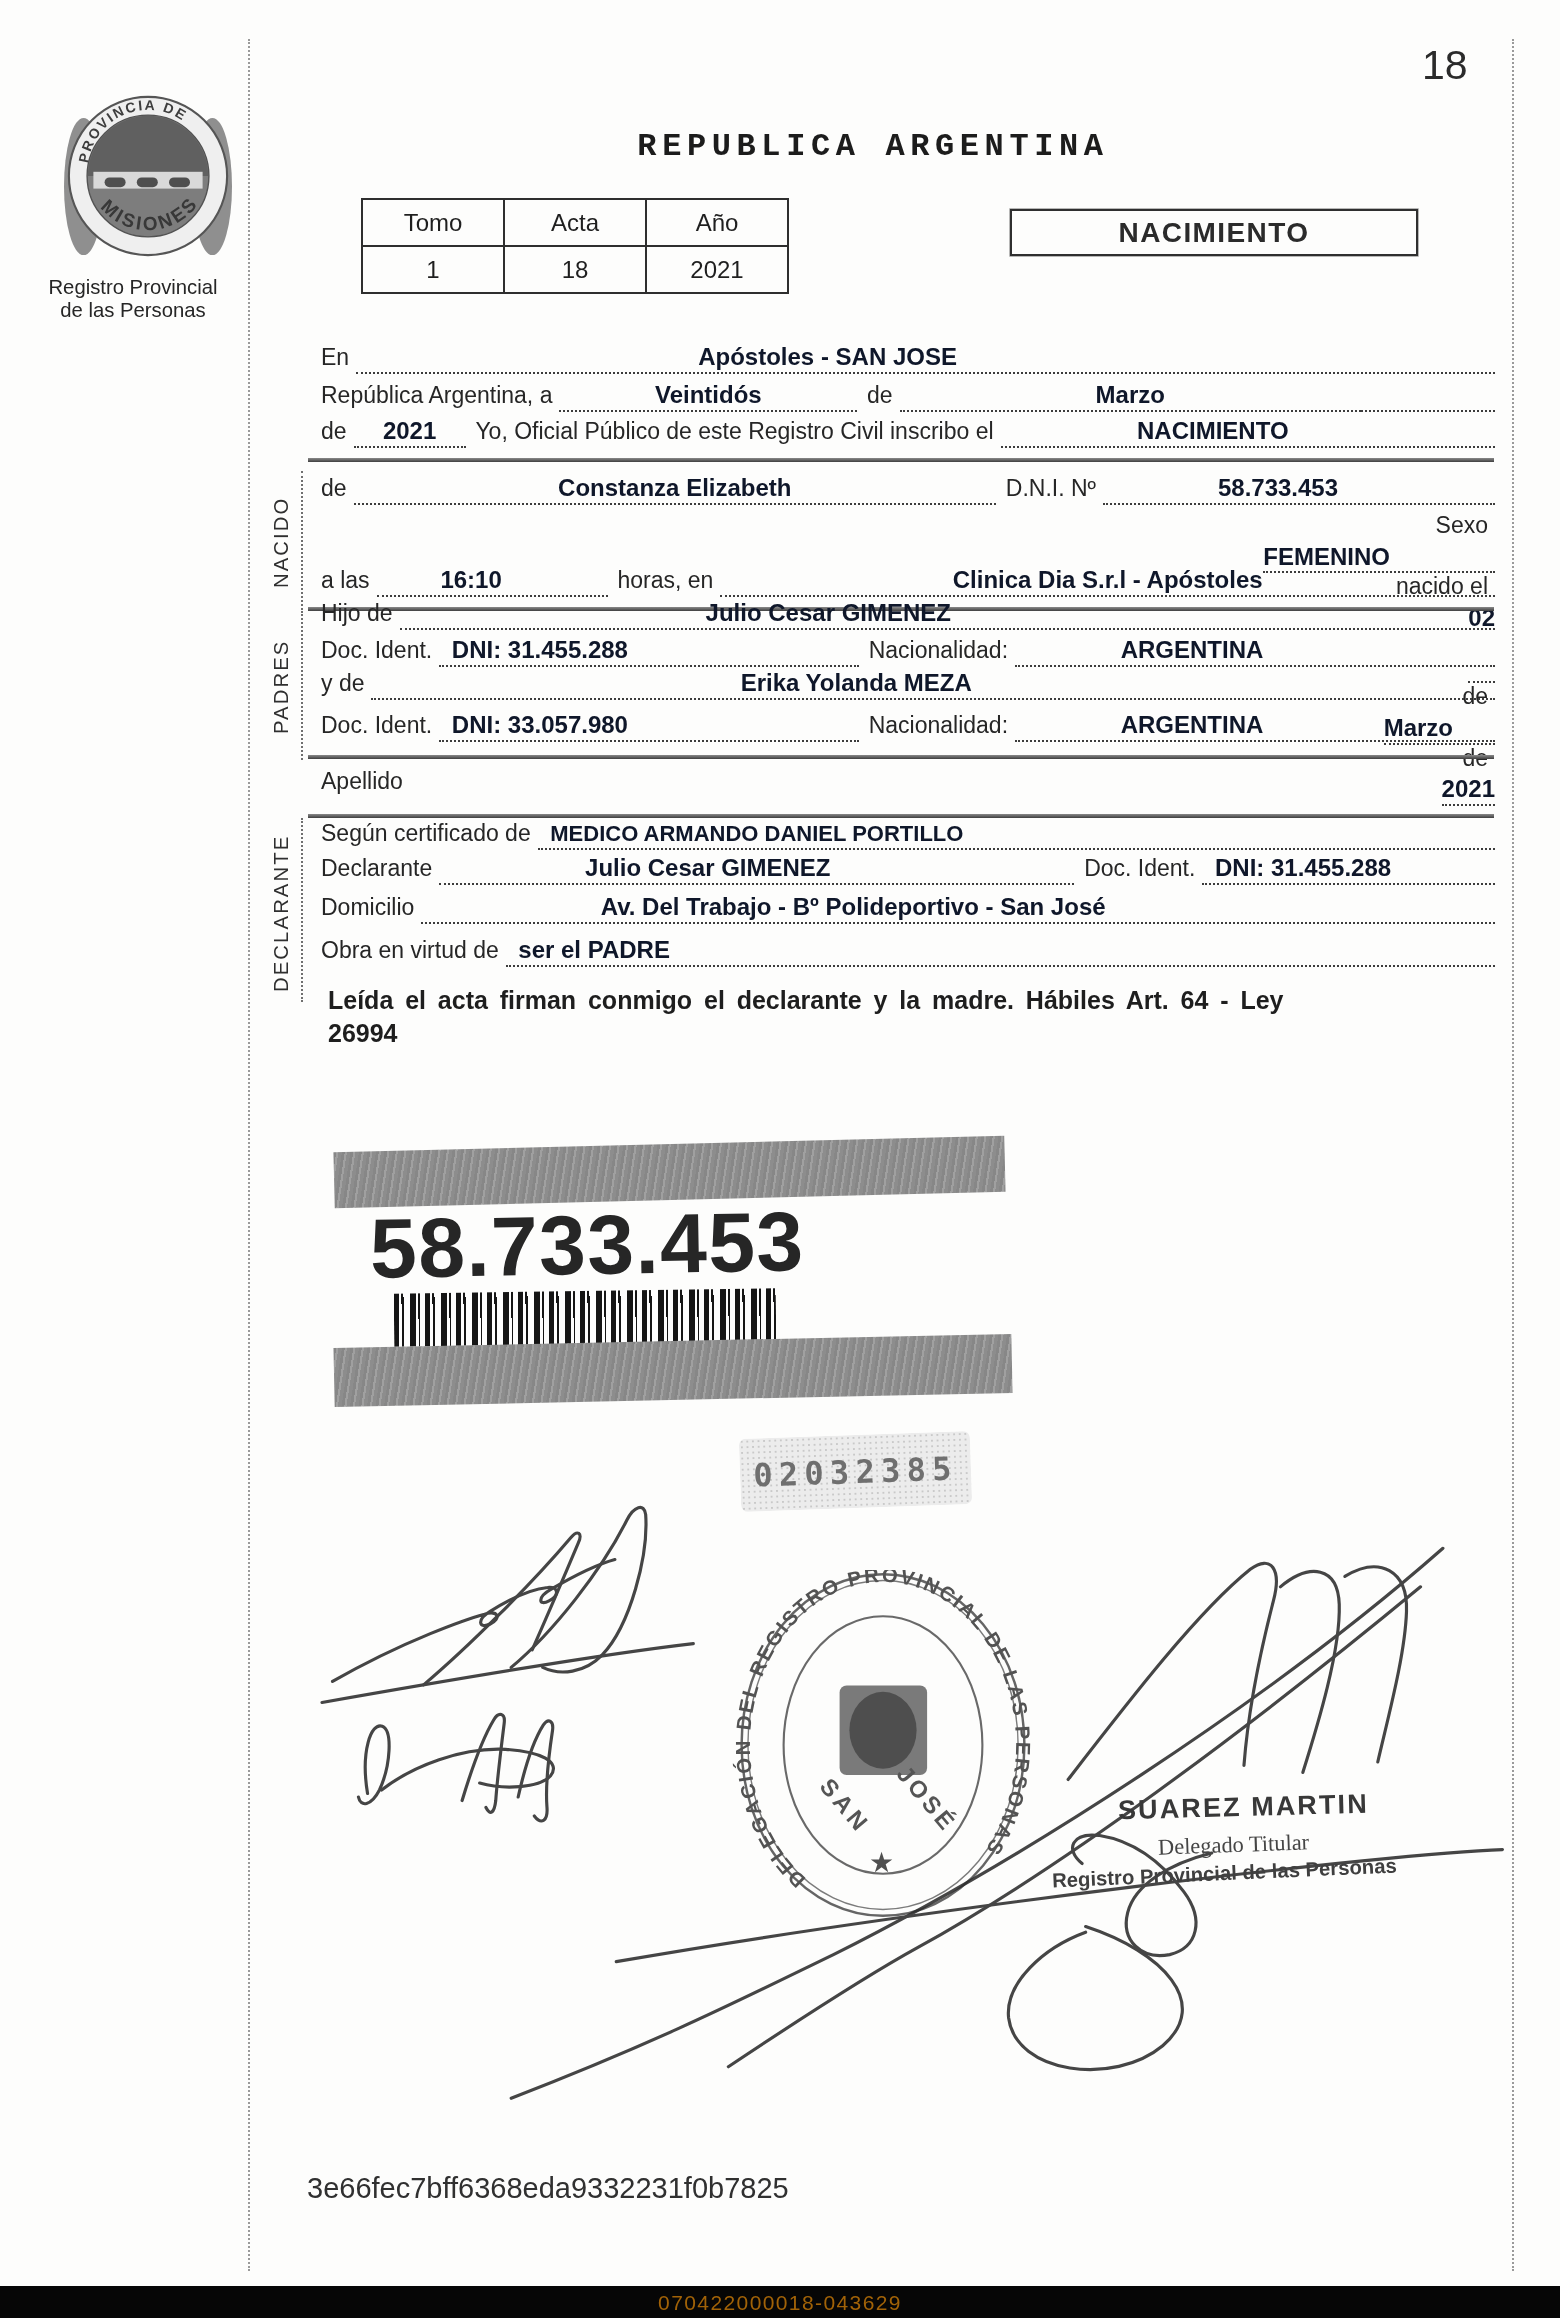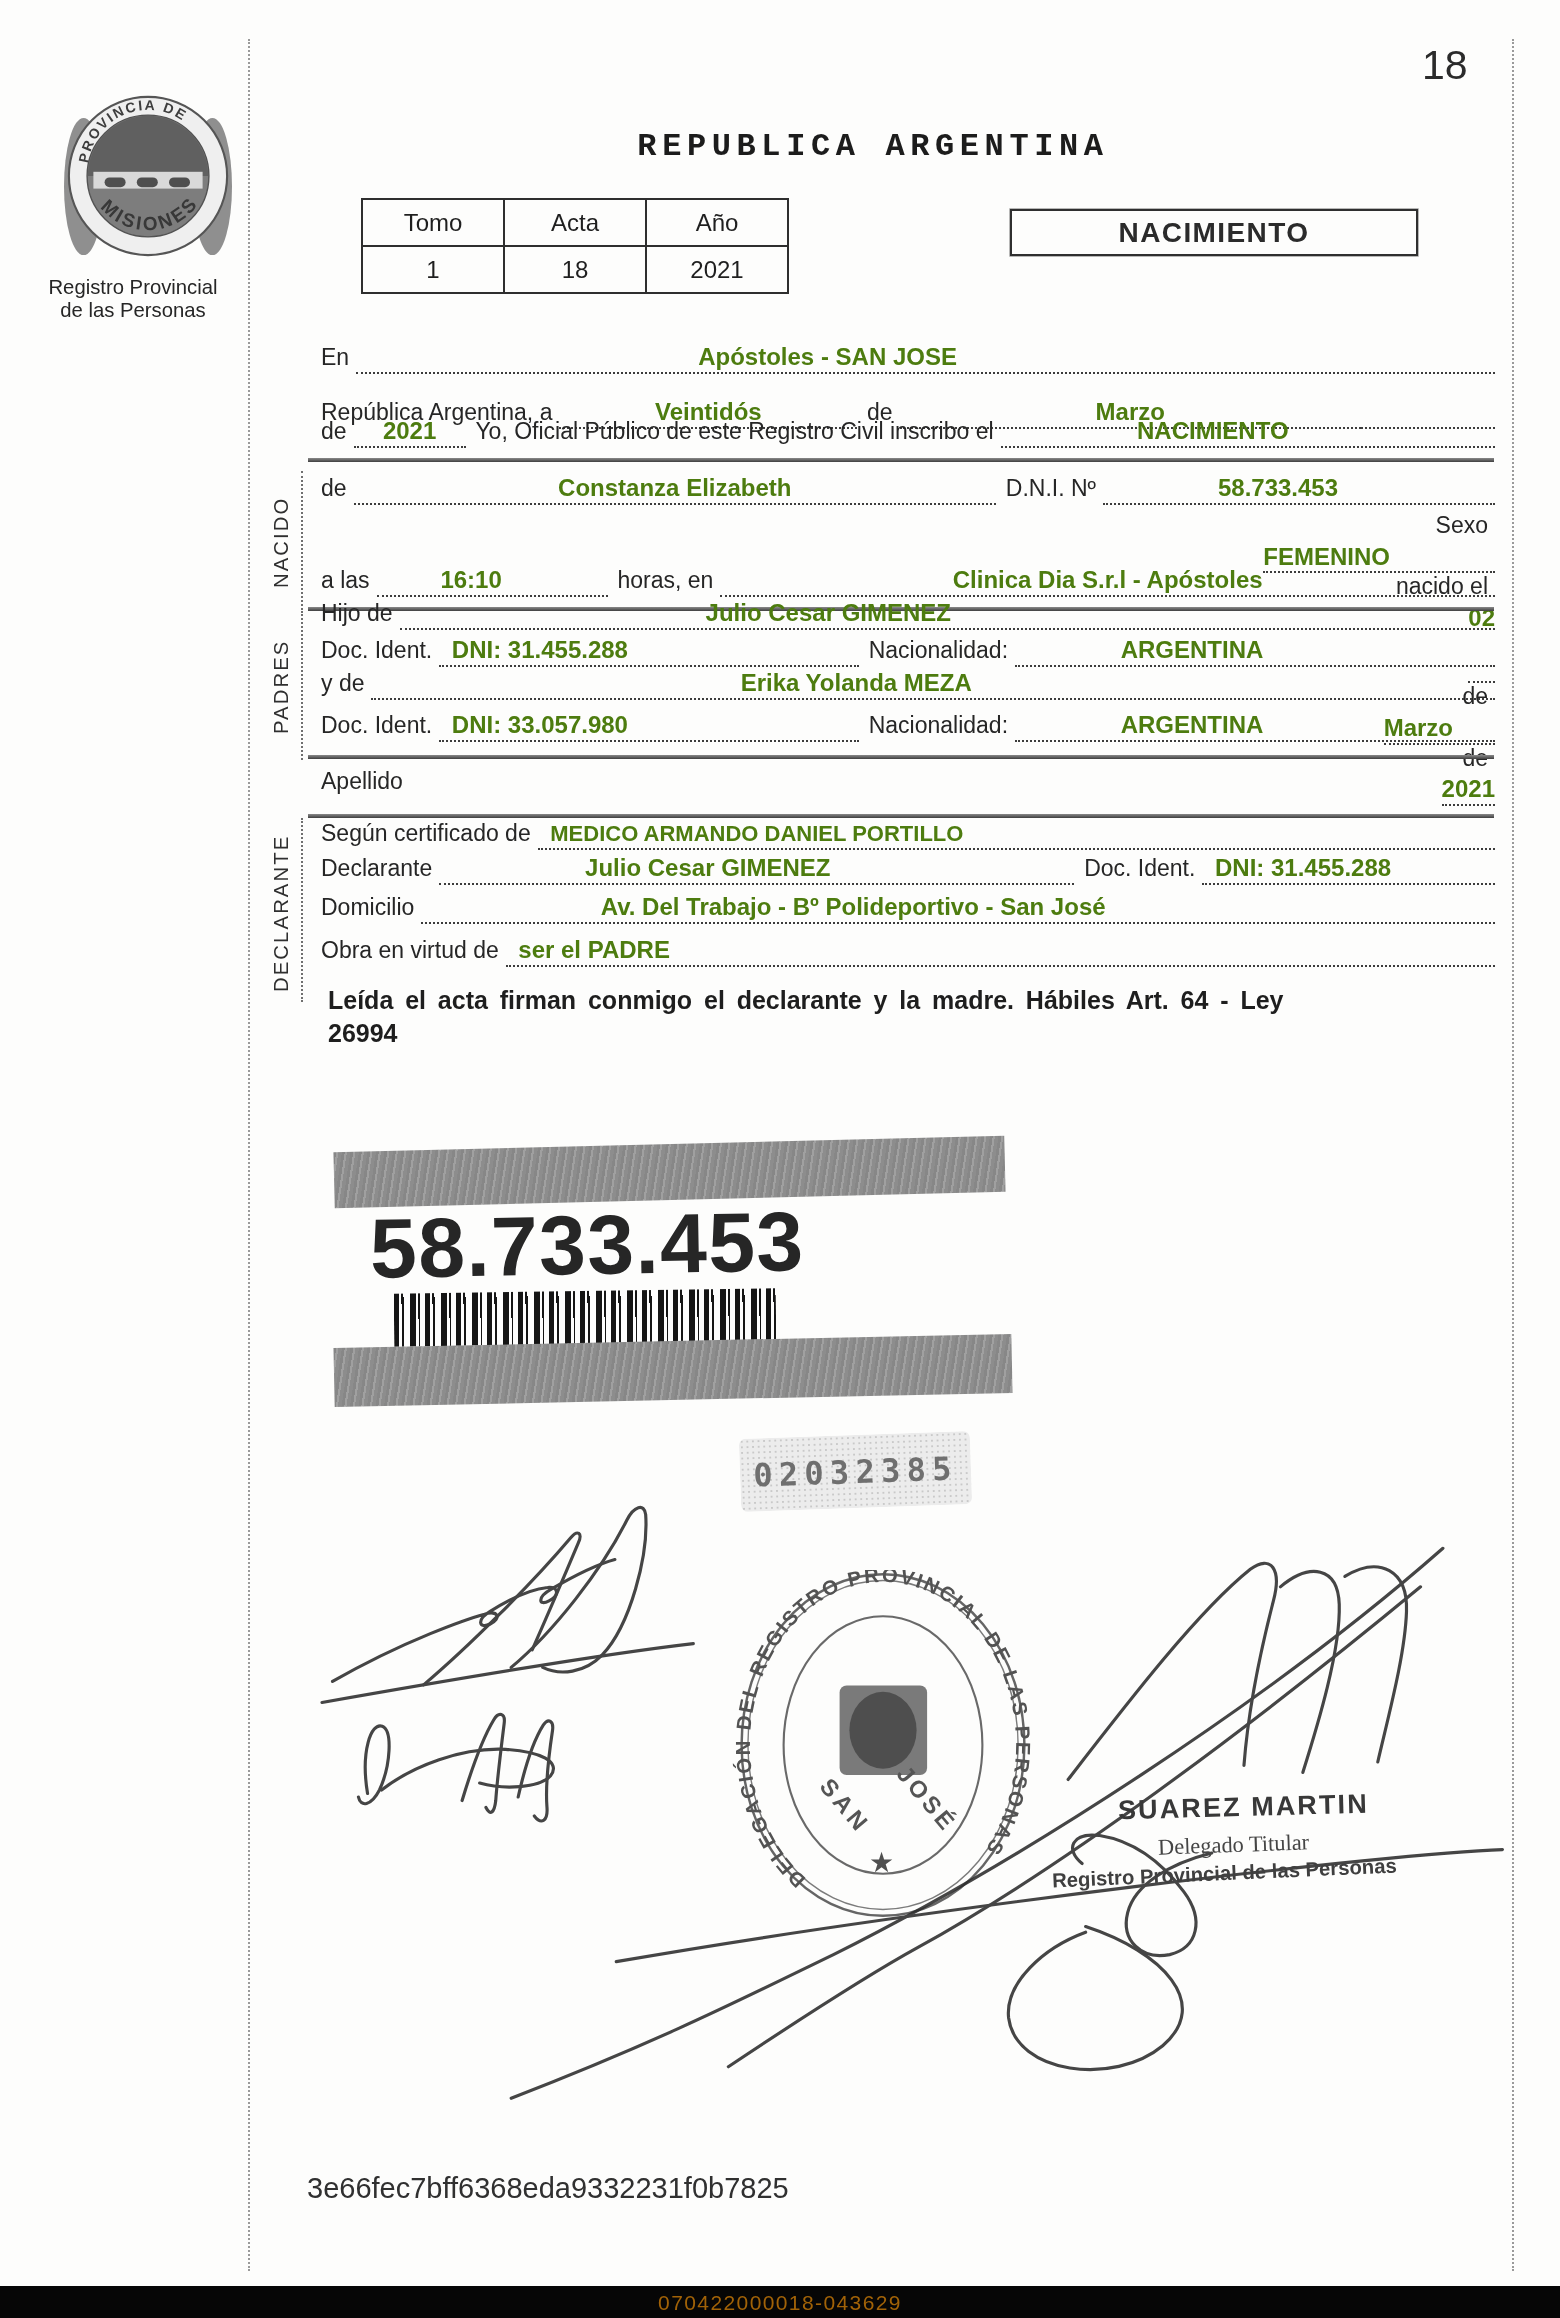--- a/index.html
+++ b/index.html
@@ -6,21 +6,21 @@
   .page{position:relative;width:1560px;height:2319px;background:#fdfdfc;
         font-family:"Liberation Sans",sans-serif;color:#222;overflow:hidden;}
   .abs{position:absolute;}
 
   
   .fline{position:absolute;left:321px;width:1174px;height:36px;display:flex;
          align-items:flex-end;font-size:23px;color:#262626;}
   .lbl{white-space:nowrap;padding:0 7px 3.5px 0;}
   .mid{white-space:nowrap;padding:0 7px 3.5px 9.8px;}
   .cell{flex:1 1 0;border-bottom:2.8px dotted #3c3c3c;text-align:center;font-weight:bold;
-        white-space:nowrap;font-size:24px;padding-bottom:0.7px;min-width:0;color:#4d7c0f;}
+        white-space:nowrap;font-size:24px;padding-bottom:0.7px;min-width:0;color:#0f172a;}
   .plainleft{text-align:left;padding-left:12.6px;}
   .sm{font-size:22px;}
   .sep{position:absolute;left:308px;width:1186px;height:3.5px;
        background:linear-gradient(#8a8a8a,#3f3f3f);}
   .vlabel{position:absolute;display:flex;align-items:center;justify-content:center;
           writing-mode:vertical-rl;transform:rotate(180deg);font-size:20.3px;
           letter-spacing:2.1px;color:#2f2f2f;}
   .vdots{position:absolute;width:0;border-left:2.1px dotted #6f6f6f;}
   .vborder{position:absolute;width:0;border-left:2.1px dotted #9a9a9a;}
 
@@ -127,21 +127,21 @@
   <div class="vlabel" style="left:269px;top:825px;height:177px;width:25px;">DECLARANTE</div>
   <div class="vdots" style="left:301px;top:471px;height:139px;"></div>
   <div class="vdots" style="left:301px;top:611px;height:149px;"></div>
   <div class="vdots" style="left:301px;top:818px;height:184px;"></div>
 
   <div class="fline" style="top:338px;">
     <span class="lbl">En</span>
     <span class="cell" style="padding-right:196px;">Apóstoles - SAN JOSE</span>
   </div>
 
-  <div class="fline" style="top:393px;">
+  <div class="fline" style="top:376px;">
     <span class="lbl">República Argentina, a</span>
     <span class="cell">Veintidós</span>
     <span class="mid">de</span>
     <span class="cell" style="flex-grow:1.55;">Marzo</span>
     <span class="cell" style="flex-grow:0.45;"></span>
   </div>
 
   <div class="fline" style="top:412px;">
     <span class="lbl">de</span>
     <span class="cell" style="flex:0 0 112px;">2021</span>

